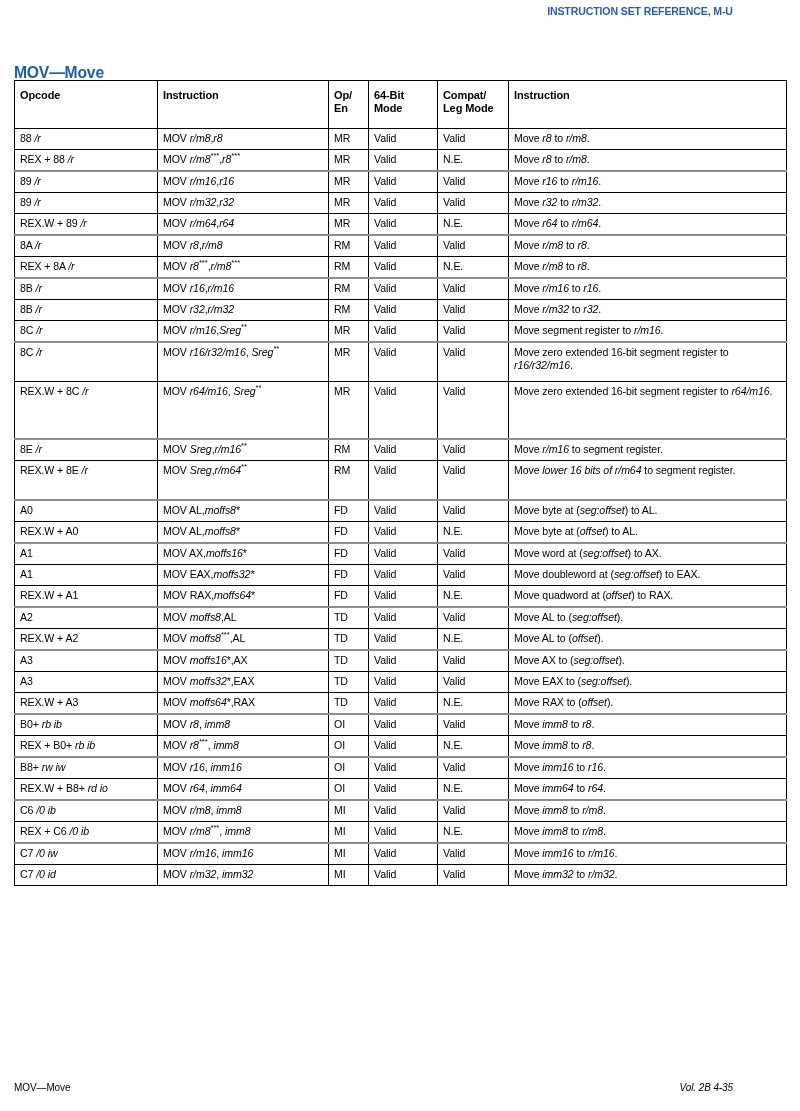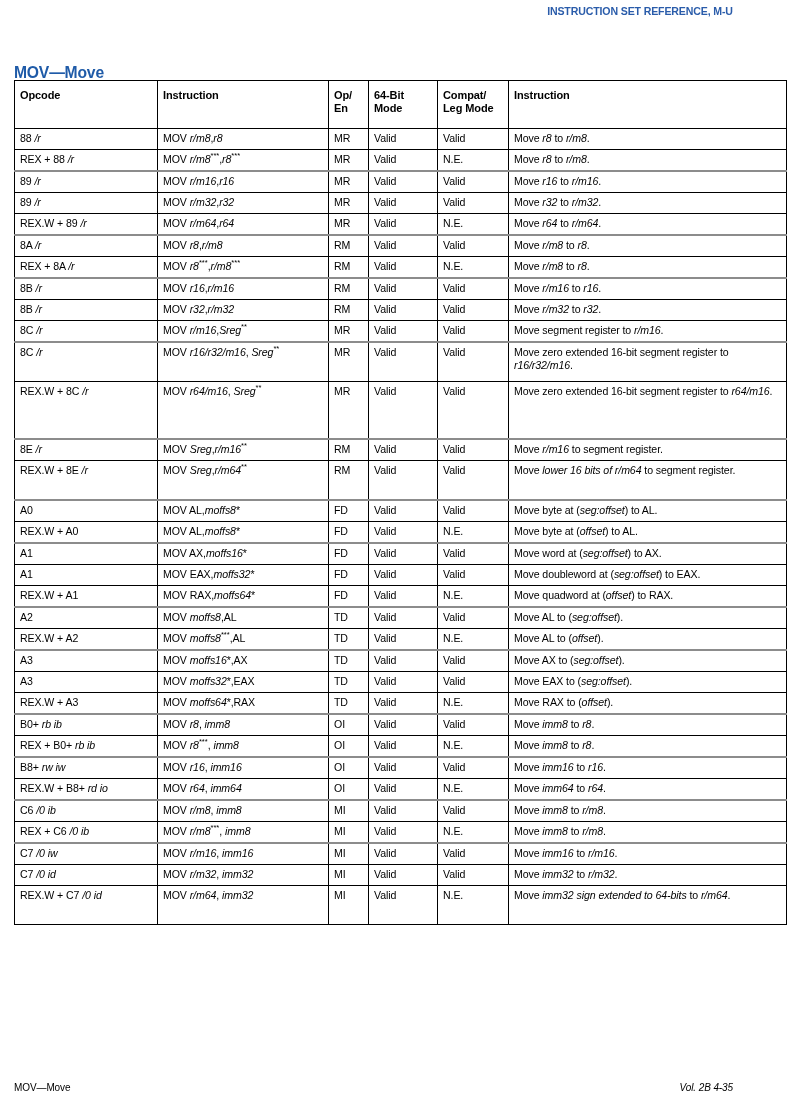--- a/index.html
+++ b/index.html
@@ -406,28 +406,20 @@
             <td>Move <span class="em">imm16</span> to <span class="em">r/m16</span>.</td>
           </tr>
           <tr>
             <td>C7 <span class="em">/0</span> <span class="em">id</span></td>
             <td>MOV <span class="em">r/m32</span>, <span class="em">imm32</span></td>
             <td>MI</td>
             <td>Valid</td>
             <td>Valid</td>
             <td>Move <span class="em">imm32</span> to <span class="em">r/m32</span>.</td>
           </tr>
-          <tr class="tall2">
-            <td>REX.W + C7 <span class="em">/0</span> <span class="em">id</span></td>
-            <td>MOV <span class="em">r/m64</span>, <span class="em">imm32</span></td>
-            <td>MI</td>
-            <td>Valid</td>
-            <td>N.E.</td>
-            <td>Move <span class="em">imm32</span> <span class="em">sign extended to 64-bits</span> to <span class="em">r/m64</span>.</td>
-          </tr>
         </tbody>
     </table>
   </div>
 
   <div class="footer-left">MOV—Move</div>
   <div class="footer-right">Vol. 2B   4-35</div>
 
 </div>
 
 </body></html>

